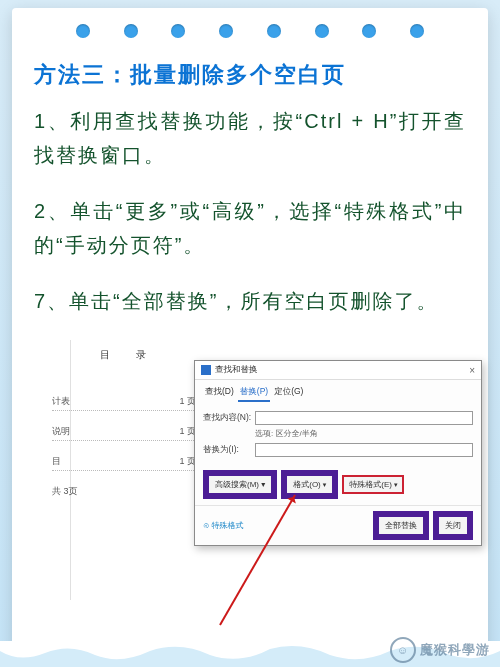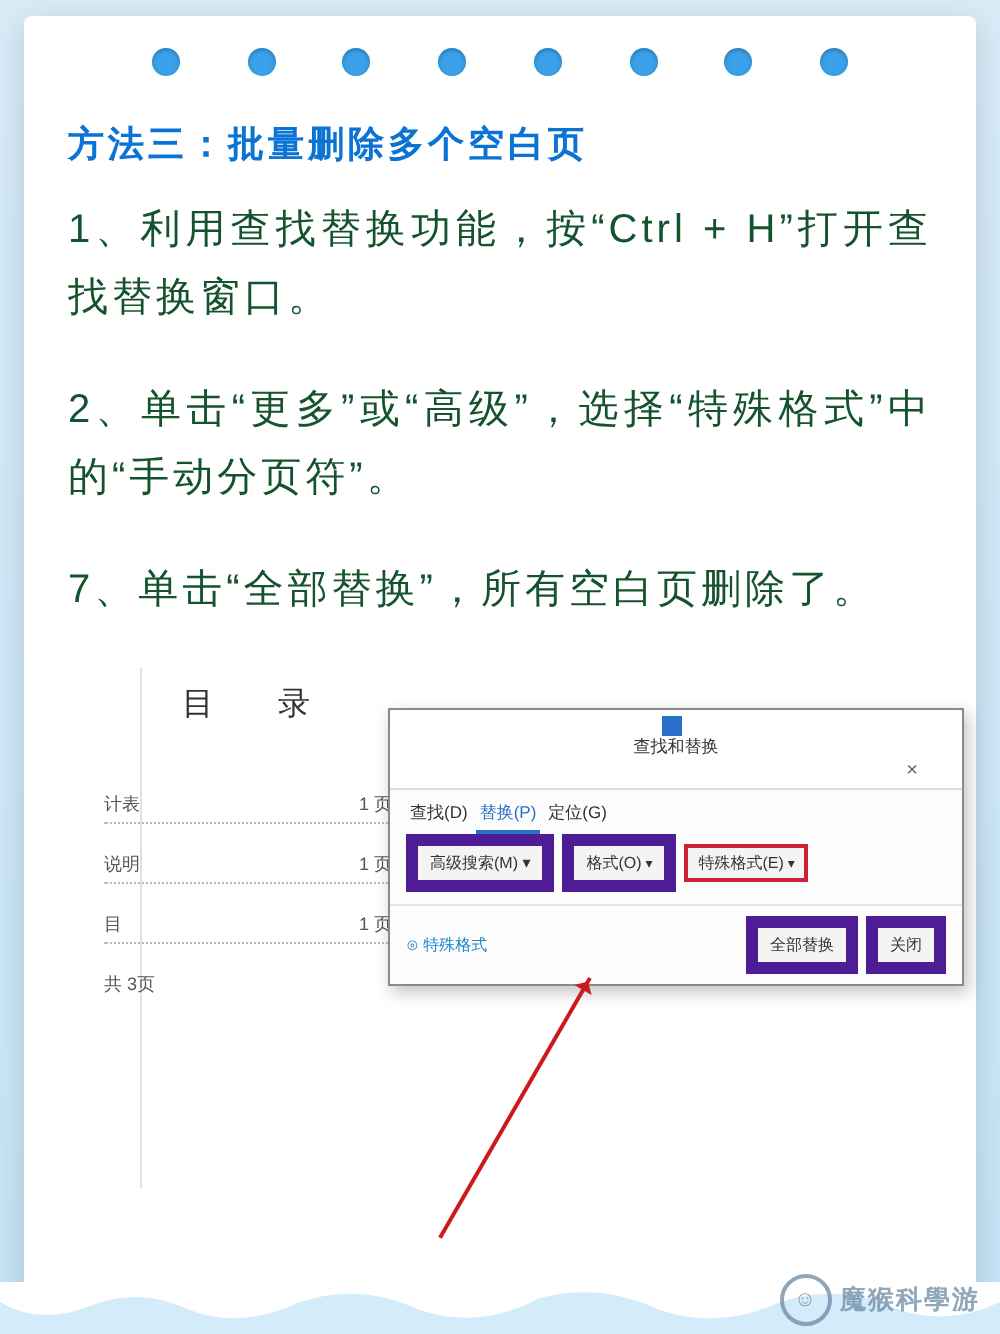--- a/index.html
+++ b/index.html
@@ -36,21 +36,21 @@
   .hole {
     width: 14px;
     height: 14px;
     border-radius: 50%;
     background: #3aa1ea;
     box-shadow: inset 0 1px 2px rgba(0,0,0,.25);
   }
   .title {
     color: #0b73d4;
     font-weight: 700;
-    font-size: 18px;
+    font-size: 22px;
     margin: 12px 0 14px 0;
     letter-spacing: 2px;
   }
   .para {
     color: #14532d;
     font-size: 20px;
     line-height: 1.7;
     margin: 0 0 22px 0;
     letter-spacing: 2px;
     text-align: justify;
@@ -61,43 +61,42 @@
     height: 260px;
     font-size: 9px;
     color: #555;
   }
   .doc-left {
     position: absolute;
     left: 18px;
     top: 8px;
     width: 150px;
   }
-  .toc-title { text-align:center; letter-spacing:8px; margin-bottom:33px; color:#333; font-size:16px;}
+  .toc-title { text-align:center; letter-spacing:8px; margin-bottom:33px; color:#333; font-size:10px;}
   .toc-row { display:flex; justify-content:space-between; margin:14px 6px 14px 0; border-bottom:1px dotted #bbb; padding-bottom:2px;}
   .toc-sum { text-align:left; margin-top:14px;}
   .vline { position:absolute; top:0; bottom:0; left:36px; width:1px; background:#e0e0e0;}
 
   .dialog {
     position: absolute;
     left: 160px;
     top: 20px;
     width: 286px;
     background: #fdfdfd;
     border: 1px solid #8a8a8a;
     box-shadow: 2px 3px 8px rgba(0,0,0,.25);
     font-size: 8.5px;
     color: #333;
   }
   .dlg-title {
     background:#fff;
-    padding:3px 22px;
+    padding:3px 6px;
     display:flex;
     align-items:center;
     border-bottom:1px solid #ddd;
-    flex-direction:column;
   }
   .dlg-icon { width:10px;height:10px;background:#2a6fc9;margin-right:4px;}
   .dlg-close { margin-left:auto; font-size:10px; color:#666; cursor:pointer;}
   .dlg-tabs { display:flex; gap:2px; padding:4px 8px 0 8px;}
   .dlg-tabs span { padding:2px 2px; }
   .dlg-tabs .active { border-bottom:2px solid #2a6fc9; color:#2a6fc9;}
   .dlg-body { padding:6px 8px 10px 8px;}
   .dlg-row { display:flex; align-items:center; margin:3px 0;}
   .dlg-label { width:52px; color:#444;}
   .dlg-input { flex:1; height:14px; border:1px solid #9a9a9a; background:#fff; box-sizing:border-box;}
@@ -194,20 +193,34 @@
       <div class="dlg-title">
         <span class="dlg-icon"></span>
         <span>查找和替换</span>
         <span class="dlg-close">×</span>
       </div>
       <div class="dlg-tabs">
         <span>查找(D)</span>
         <span class="active">替换(P)</span>
         <span>定位(G)</span>
       </div>
+      <div class="dlg-body">
+        <div class="dlg-row">
+          <span class="dlg-label">查找内容(N):</span>
+          <span class="dlg-input"></span>
+        </div>
+        <div class="dlg-opts">
+          <span>选项:</span>
+          <span>区分全/半角</span>
+        </div>
+        <div class="dlg-row">
+          <span class="dlg-label">替换为(I):</span>
+          <span class="dlg-input"></span>
+        </div>
+      </div>
       <div class="dlg-btns">
         <span class="dbtn">高级搜索(M) ▾</span>
         <span class="dbtn arrow">格式(O)</span>
         <span class="dbtn hl arrow">特殊格式(E)</span>
       </div>
       <div class="dlg-foot">
         <span class="tips">⊙ 特殊格式</span>
         <span class="dbtn">全部替换</span>
         <span class="dbtn">关闭</span>
       </div>

